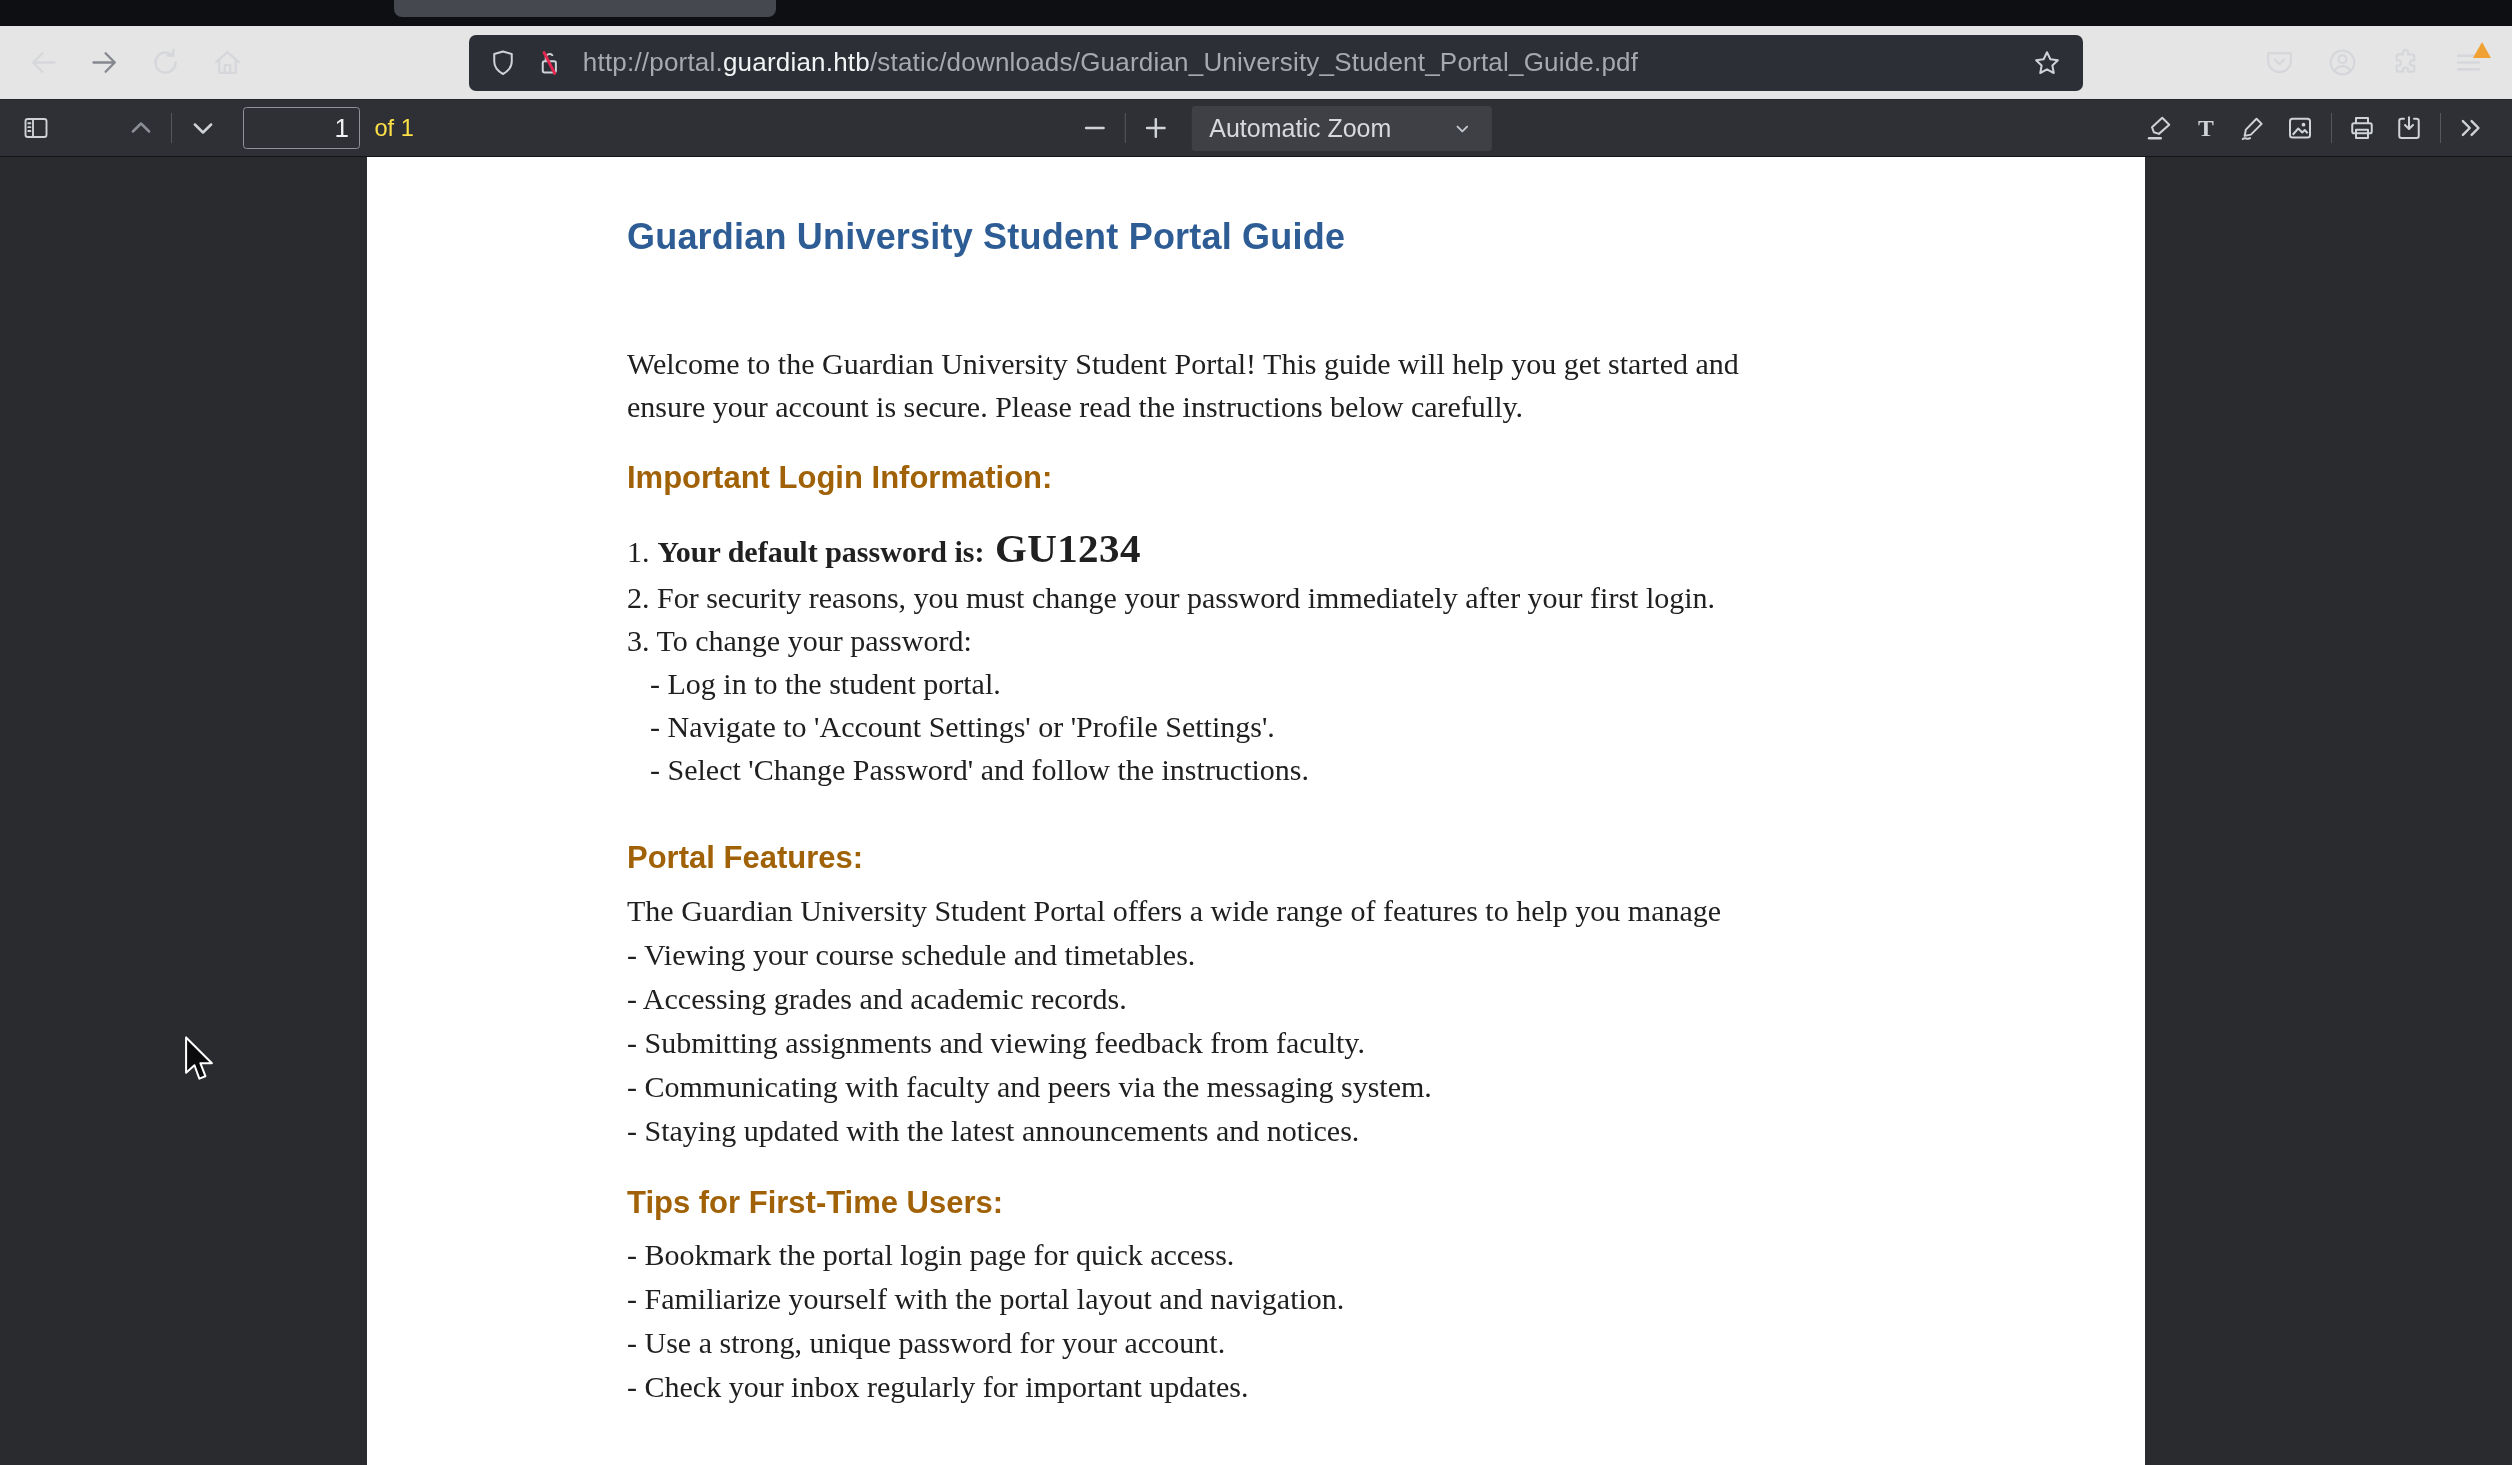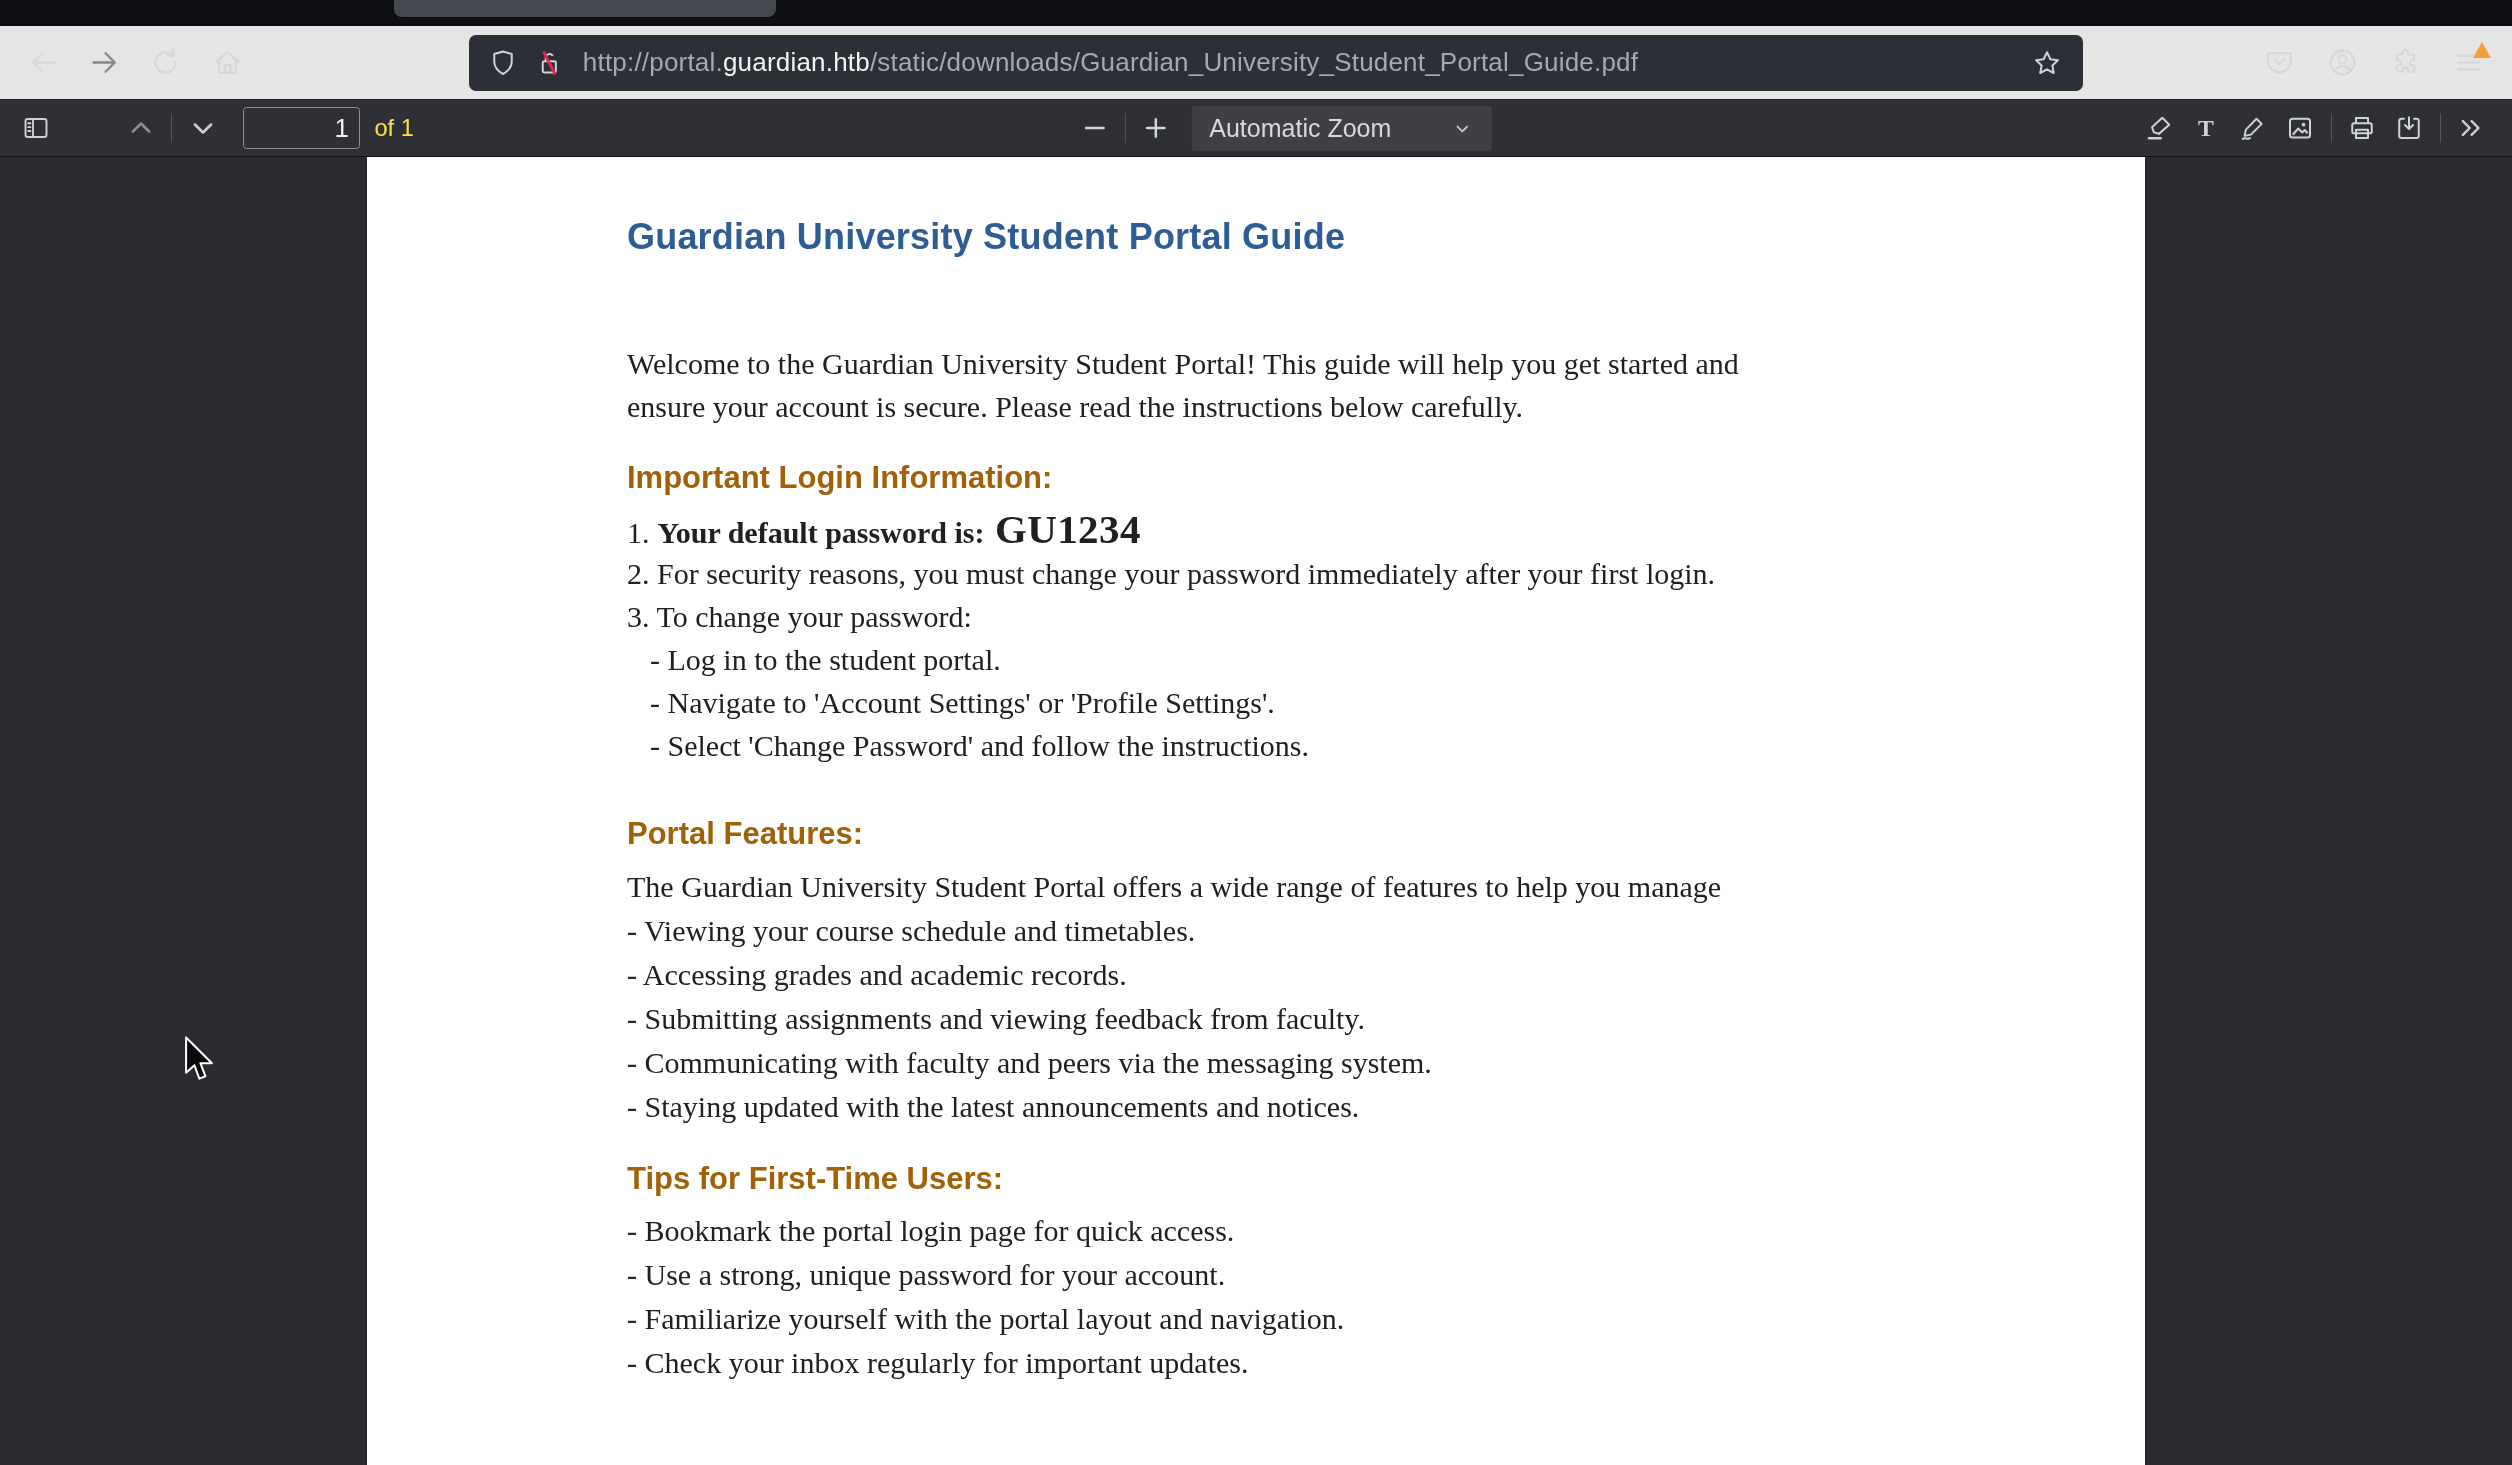--- a/index.html
+++ b/index.html
@@ -74,21 +74,21 @@
   .pdf-page{position:absolute;left:367px;top:0;width:1778px;height:1310px;background:#ffffff;}
 
   .doc{padding:59px 0 0 260px;width:1308px;
     font-family:"Liberation Serif",serif;font-size:30px;line-height:43px;color:#202020;}
   .doc-title{font-family:"Liberation Sans",sans-serif;font-weight:bold;
     font-size:36px;line-height:42px;color:#2d5d94;letter-spacing:0.2px;}
   .sec-heading{font-family:"Liberation Sans",sans-serif;font-weight:bold;
     font-size:31px;line-height:38px;color:#a16207;}
   .welcome{margin-top:84px;}
   .h-login{margin-top:30.5px;}
-  .pw-line{margin-top:13px;line-height:39px;}
+  .pw-line{margin-top:27px;line-height:49px;}
   .pw-bold{font-weight:bold;margin-left:7.9px;}
   .pw-big{font-weight:bold;font-size:41px;margin-left:10.5px;letter-spacing:0.4px;}
   .steps{padding-left:23px;}
   .h-features{margin-top:48px;}
   .features-intro{margin-top:12.2px;}
   .flist{margin-top:1.7px;line-height:44px;}
   .h-tips{margin-top:31px;}
   .tlist{margin-top:10.5px;line-height:44px;}
 
   .cursor{position:absolute;left:183px;top:879px;width:35px;height:49px;}
@@ -354,22 +354,22 @@
           <div>- Viewing your course schedule and timetables.</div>
           <div>- Accessing grades and academic records.</div>
           <div>- Submitting assignments and viewing feedback from faculty.</div>
           <div>- Communicating with faculty and peers via the messaging system.</div>
           <div>- Staying updated with the latest announcements and notices.</div>
         </div>
 
         <div class="sec-heading h-tips">Tips for First-Time Users:</div>
         <div class="tlist">
           <div>- Bookmark the portal login page for quick access.</div>
+          <div>- Familiarize yourself with the portal layout and navigation.</div>
           <div>- Use a strong, unique password for your account.</div>
-          <div>- Familiarize yourself with the portal layout and navigation.</div>
           <div>- Check your inbox regularly for important updates.</div>
         </div>
 
       </div>
     </div>
 
     <svg class="cursor" viewBox="0 0 24 34">
       <path d="M2 1v24.5l5.8-5.2 3.4 9.3 4.2-1.7-3.5-9h8z" fill="#0b0b0d" stroke="#ffffff" stroke-width="1.4" stroke-linejoin="round"></path>
     </svg>
   </div>

